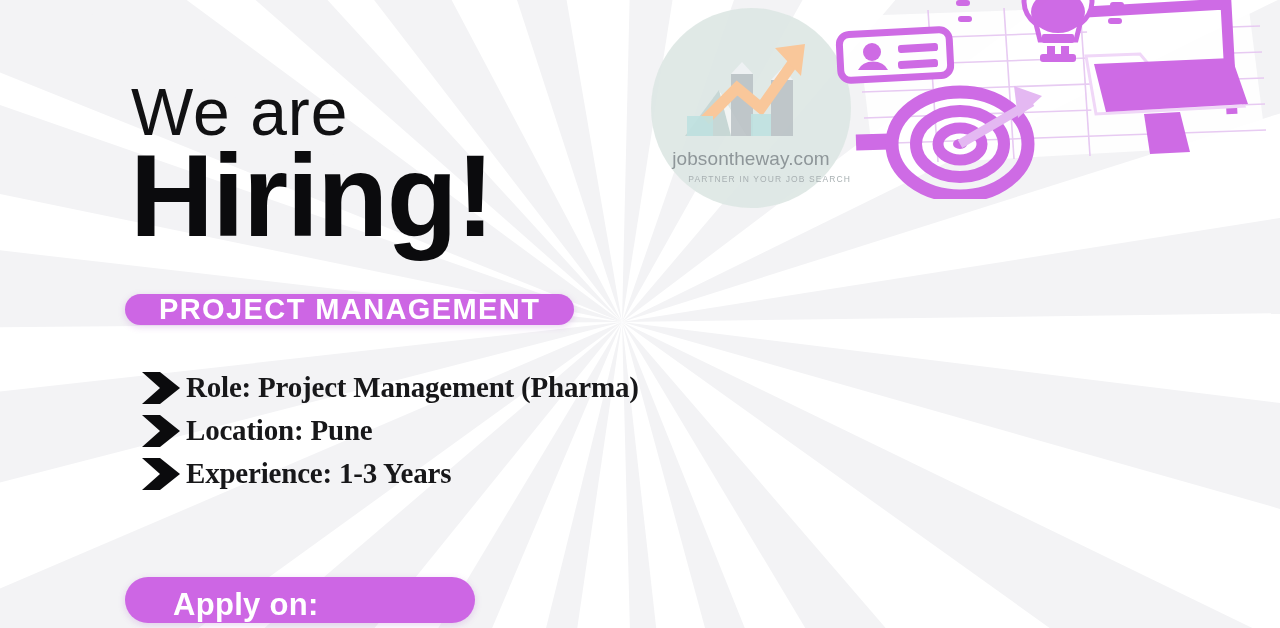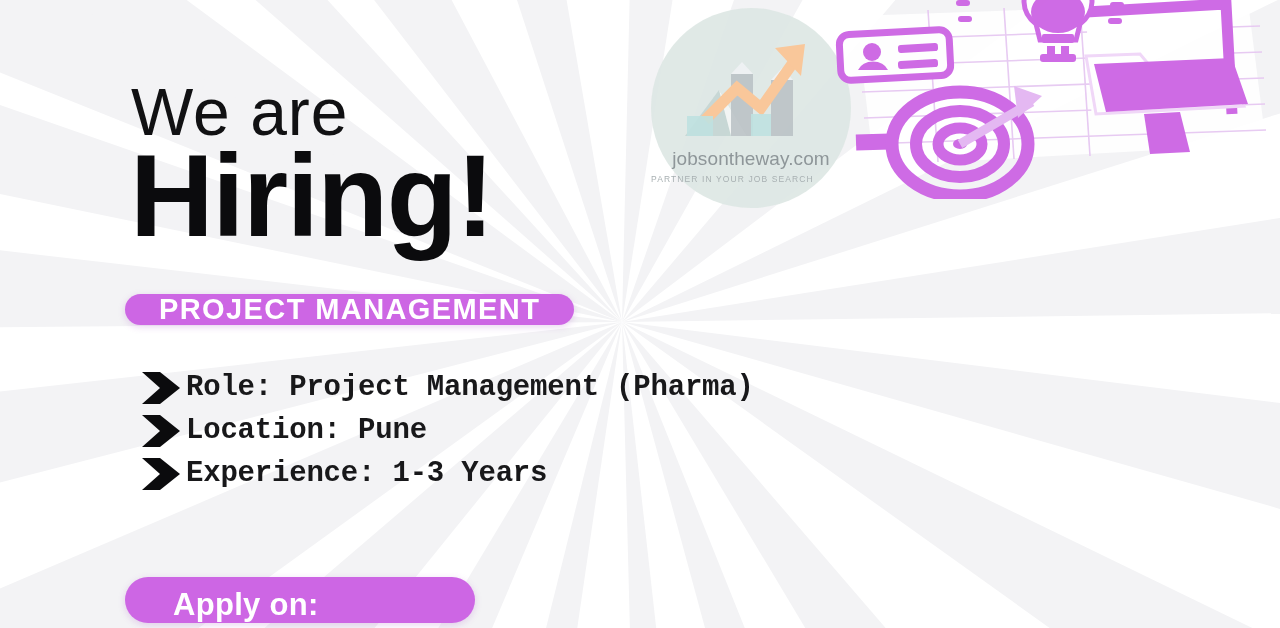--- a/index.html
+++ b/index.html
@@ -62,21 +62,21 @@
     text-align: center;
     font-size: 19px;
     letter-spacing: .1px;
     color: #8e9699;
     font-family: "Liberation Sans", sans-serif;
   }
   .logo-tag {
     position: absolute;
     left: 0; top: 166px;
     width: 200px;
-    text-align: left;
+    text-align: right;
     font-size: 8.5px;
     letter-spacing: 1.1px;
     color: #a8b0b2;
     font-family: "Liberation Sans", sans-serif;
   }
 
   
   .illus {
     position: absolute;
     left: 828px;
@@ -153,21 +153,21 @@
     width: 48px;
     flex: 0 0 48px;
     display: block;
   }
   .detail-text {
     font-size: 29px;
     font-weight: 700;
     letter-spacing: -.2px;
     color: #18181a;
     white-space: nowrap;
-    font-family: Liberation Mono, monospace;
+    font-family: Liberation Serif, serif;
   }
 
   
   .apply-btn {
     position: absolute;
     left: 125px;
     top: 577px;
     z-index: 6;
     width: 350px;
     height: 46px;

